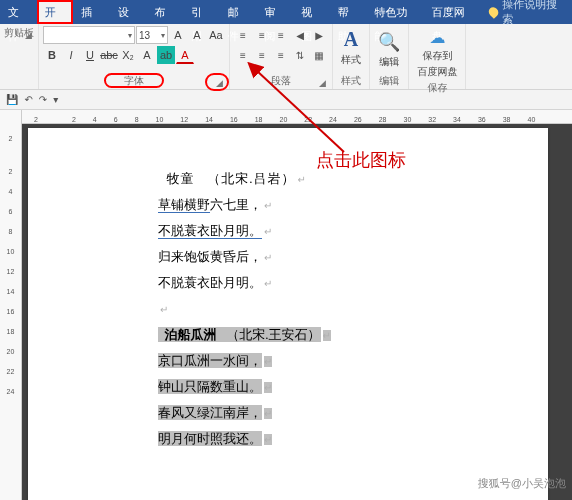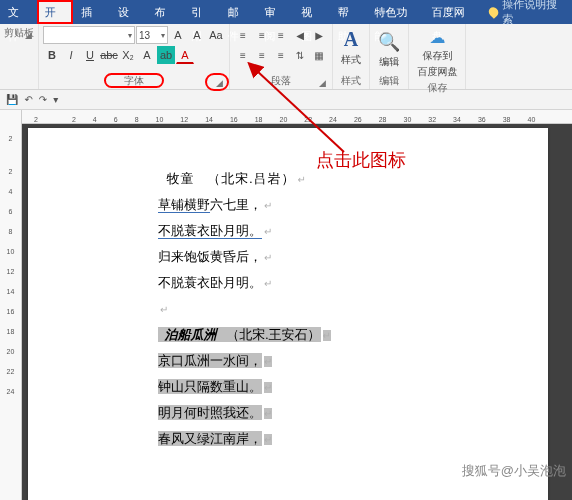--- a/index.html
+++ b/index.html
@@ -38,25 +38,25 @@
   .vruler span { transform:translateX(0); }
   .page-wrap { flex:1; overflow:hidden; position:relative; }
   .hruler { height:14px; background:#f8f8f8; border-bottom:1px solid #ccc; font-size:7px; color:#555; display:flex; align-items:flex-end; gap:17px; padding-left:12px; }
   .page { background:#fff; margin:4px 0 0 6px; width:520px; min-height:420px; box-shadow:0 1px 3px rgba(0,0,0,.3); padding:38px 0 0 130px; font-family:"SimSun","宋体",serif; font-size:13px; color:#000; line-height:2; }
   .pline { white-space:nowrap; }
   .ret { color:#b0b0b0; font-size:10px; margin-left:2px; }
   .title1 { letter-spacing:1px; }
   .ul { border-bottom:1px solid #3b6fb6; color:#000;text-align:center; }
   .sel { background:#bfbfbf; display:inline; }
   .sel-line .ret { background:#bfbfbf; }
-  .title2 { font-weight:bold;font-style:italic; }
+  .title2 { font-weight:bold; }
   .annot { position:absolute; left:316px; top:148px; color:#d00000; font-size:18px; font-weight:500; pointer-events:none; }
   svg.arrow { position:absolute; left:244px; top:22px; pointer-events:none; }
   .watermark { position:absolute; left:300px; top:252px; color:#5b8bd4; font-size:14px; letter-spacing:1px; pointer-events:none; }
-  .attr { position:absolute; right:6px; bottom:20px; font-size:13px; color:#888; }
+  .attr { position:absolute; right:6px; bottom:9px; font-size:11px; color:#888; }
 </style>
 </head>
 <body>
 
 <div class="tabbar">
   <div class="tab">文件</div>
   <div class="tab active">开始</div>
   <div class="tab">插入</div>
   <div class="tab">设计</div>
   <div class="tab">布局</div>
@@ -215,22 +215,22 @@
     <div class="page">
       <div class="pline title1">&nbsp;&nbsp;<span>牧童</span>&nbsp;&nbsp;&nbsp;<span>（北宋.吕岩）</span><span class="ret">↵</span></div>
       <div class="pline"><span class="ul">草铺横野</span><span>六七里，</span><span class="ret">↵</span></div>
       <div class="pline"><span class="ul">不脱蓑衣卧月明。</span><span class="ret">↵</span></div>
       <div class="pline"><span>归来饱饭黄昏后，</span><span class="ret">↵</span></div>
       <div class="pline"><span>不脱蓑衣卧月明。</span><span class="ret">↵</span></div>
       <div class="pline"><span class="ret">↵</span></div>
       <div class="pline sel-line"><span class="sel">&nbsp;&nbsp;<span class="title2">泊船瓜洲</span>&nbsp;&nbsp;&nbsp;<span>（北宋.王安石）</span></span><span class="ret">↵</span></div>
       <div class="pline sel-line"><span class="sel">京口瓜洲一水间，</span><span class="ret">↵</span></div>
       <div class="pline sel-line"><span class="sel">钟山只隔数重山。</span><span class="ret">↵</span></div>
+      <div class="pline sel-line"><span class="sel">春风又绿江南岸，</span><span class="ret">↵</span></div>
       <div class="pline sel-line"><span class="sel">明月何时照我还。</span><span class="ret">↵</span></div>
-      <div class="pline sel-line"><span class="sel">春风又绿江南岸，</span><span class="ret">↵</span></div>
     </div>
   </div>
 </div>
 
 <svg class="arrow" width="120" height="140">
   <defs>
       <marker id="ah" markerWidth="8" markerHeight="8" refX="2" refY="4" orient="auto">
         <path d="M0,0 L8,4 L0,8 Z" fill="#d00000"></path>
       </marker>
     </defs>

